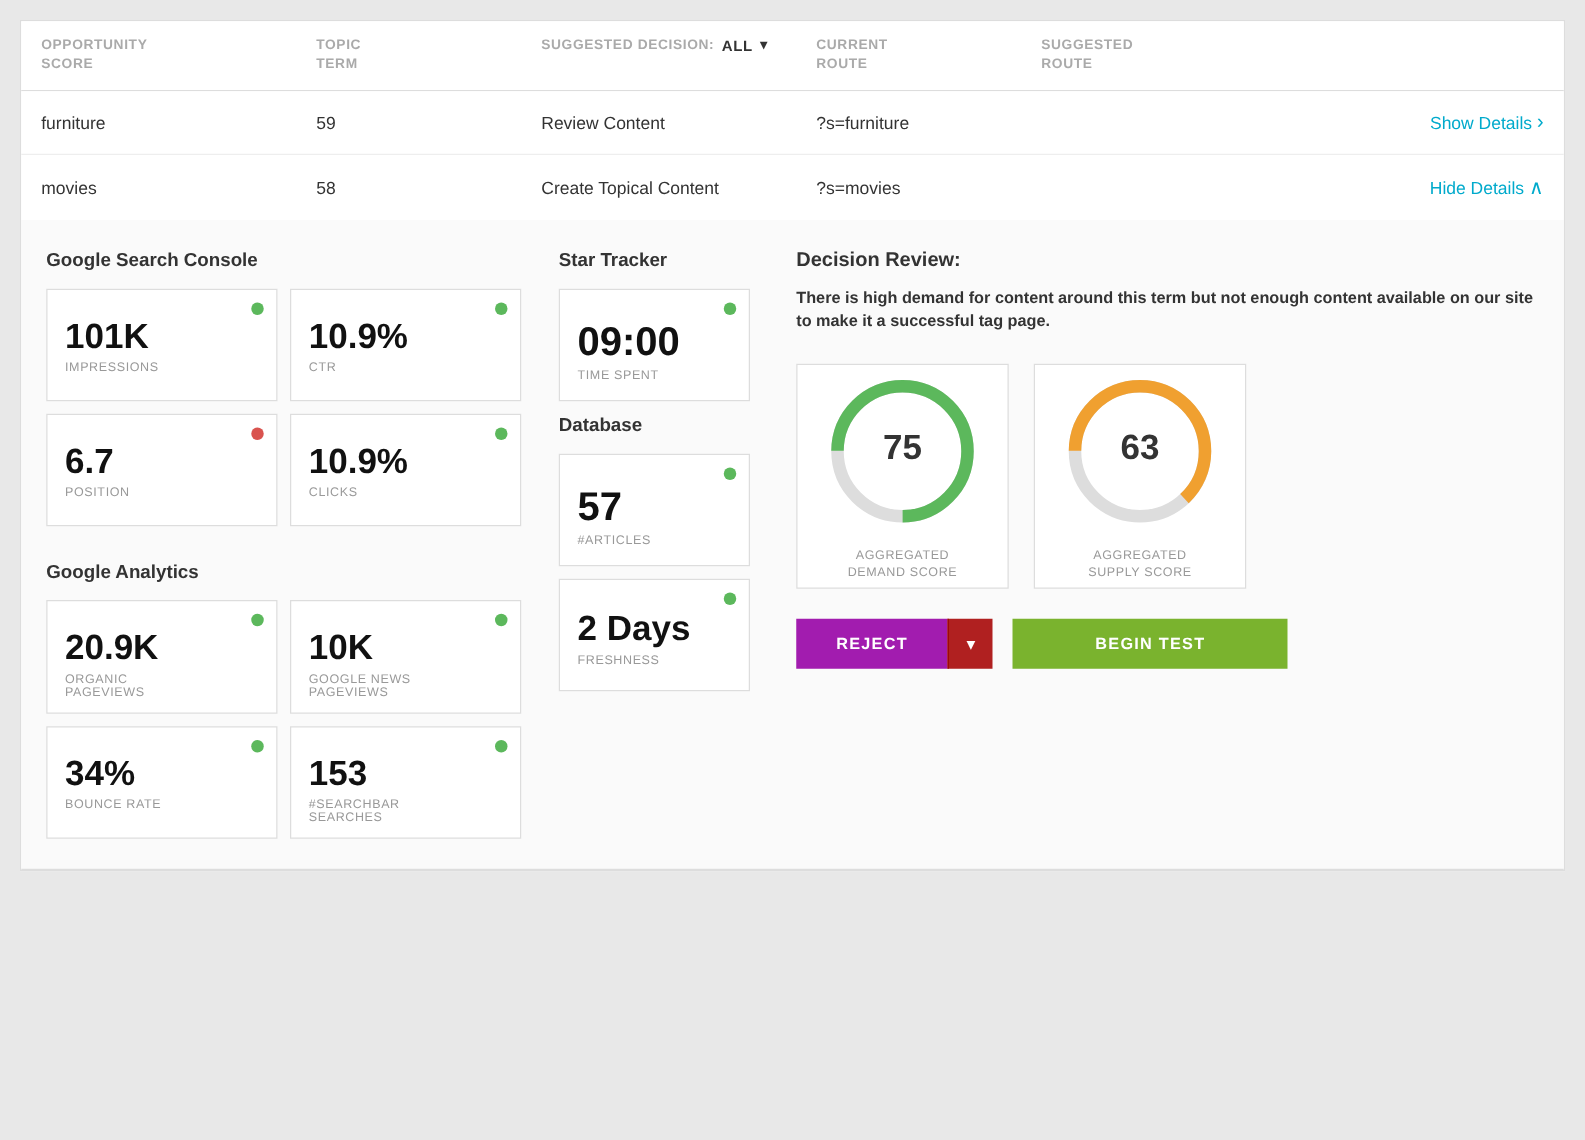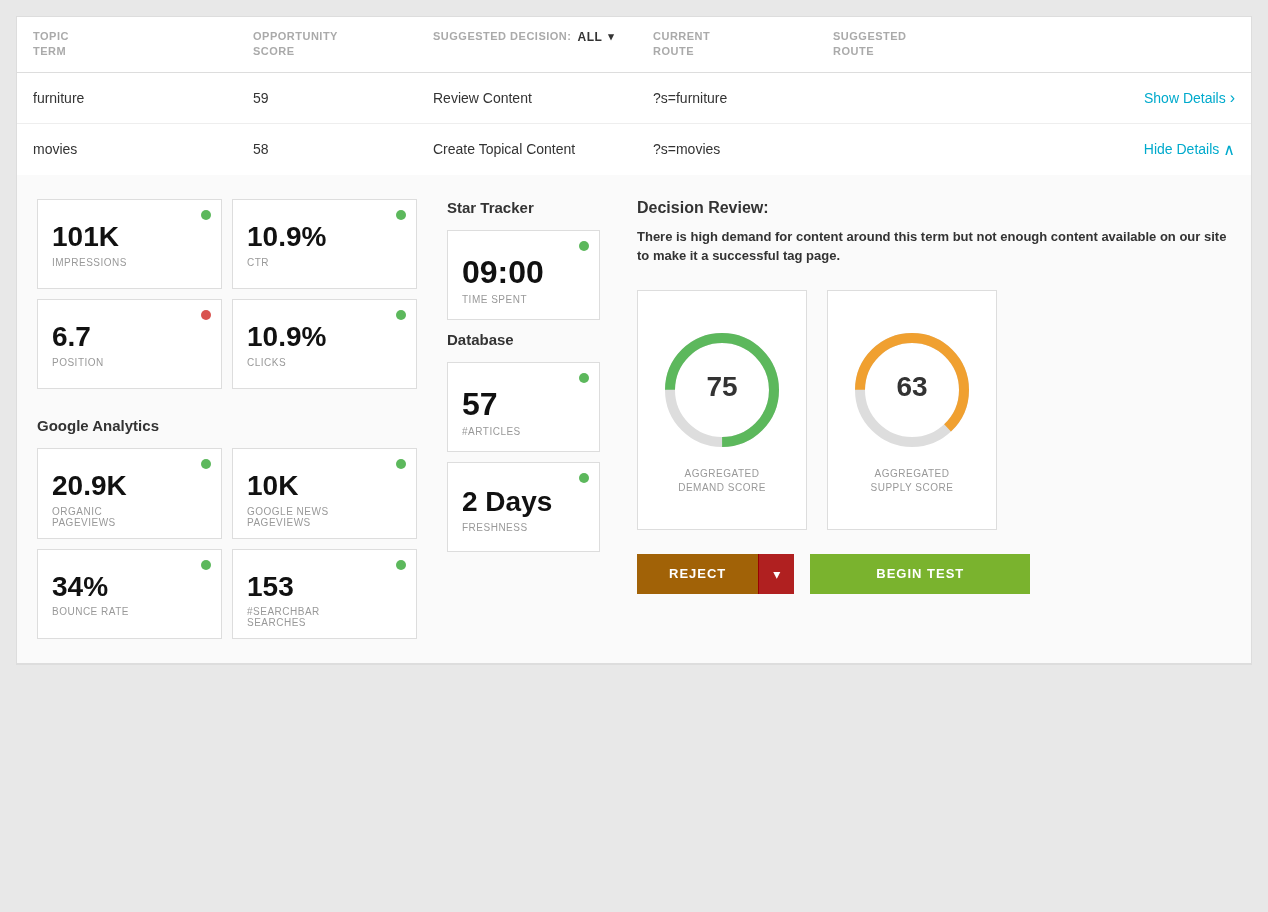--- a/index.html
+++ b/index.html
@@ -143,21 +143,21 @@
     }
     
     .gauges-row {
       display: flex;
       gap: 20px;
       margin-top: 24px;
     }
     .gauge-container {
       border: 1px solid #ddd;
       background: #fff;
-      padding: 34px;
+      padding: 4px;
       display: flex;
       flex-direction: column;
       align-items: center;
       width: 170px;
     }
     .gauge-label {
       font-size: 10px;
       color: #999;
       text-transform: uppercase;
       letter-spacing: 0.5px;
@@ -169,21 +169,21 @@
     .buttons-row {
       display: flex;
       gap: 16px;
       margin-top: 24px;
     }
     .reject-btn-group {
       display: flex;
       align-items: stretch;
     }
     .reject-btn {
-      background: #a16207;
+      background: #a21caf;
       color: #fff;
       border: none;
       padding: 0 32px;
       font-size: 13px;
       font-weight: bold;
       letter-spacing: 1px;
       cursor: pointer;
       height: 40px;
     }
     .reject-dropdown {
@@ -212,24 +212,24 @@
       min-width: 220px;
     }
   </style>
 </head>
 <body>
 
 <div class="main-container">
 
   <div class="header-row">
     <div class="header-cell">
+      OPPORTUNITY<br>SCORE
+    </div>
+    <div class="header-cell">
       TOPIC<br>TERM
-    </div>
-    <div class="header-cell">
-      OPPORTUNITY<br>SCORE
     </div>
     <div class="header-cell" style="display:flex;gap:6px;">
       <span>SUGGESTED DECISION:</span>
       <span style="color:#333;font-size:12px;">ALL</span>
       <span style="color:#333;cursor:pointer;">▾</span>
     </div>
     <div class="header-cell">
       CURRENT<br>ROUTE
     </div>
     <div class="header-cell">
@@ -263,20 +263,21 @@
     </div>
   </div>
 
   <div class="details-panel">
 
     <div style="display:flex; gap:30px;">
 
       <div style="flex: 0 0 380px;">
 
         <div>
+          <div class="section-title">Google Search Console</div>
           <div class="cards-grid-2x2">
             <div class="metric-card">
               <div class="card-dot dot-green"></div>
               <div class="card-value">101K</div>
               <div class="card-label">IMPRESSIONS</div>
             </div>
             <div class="metric-card">
               <div class="card-dot dot-green"></div>
               <div class="card-value">10.9%</div>
               <div class="card-label">CTR</div>

